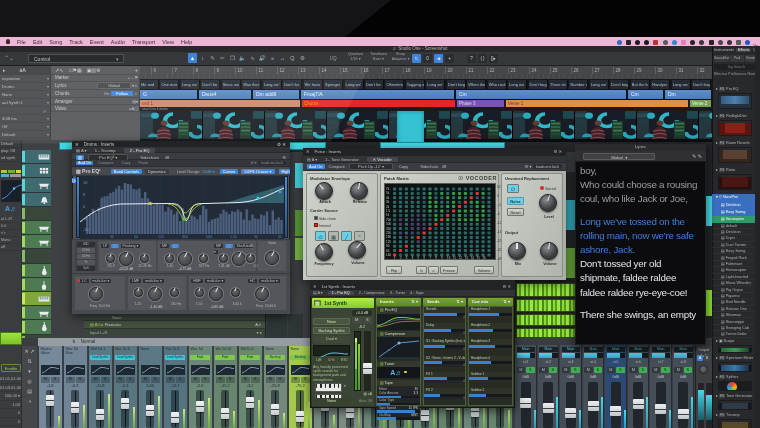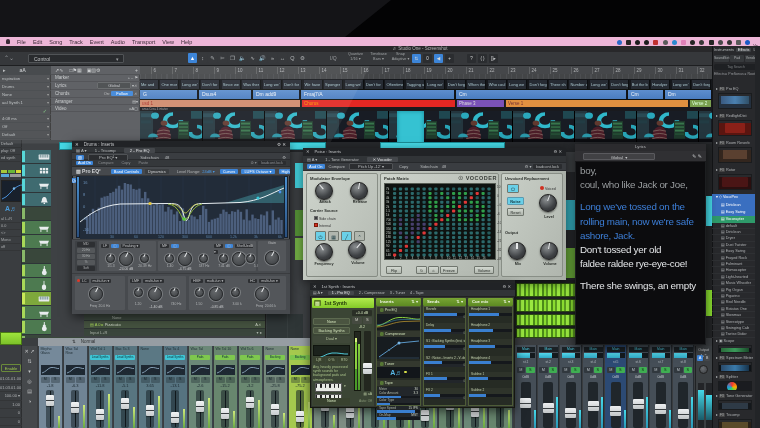--- a/index.html
+++ b/index.html
@@ -1644,22 +1644,24 @@
     <div style="position:absolute;left:469px;top:387.99999999999994px;width:43px;height:5.5px;background:#2e332a;color:#c2d0ae;font-size:3.2px;line-height:5.5px;padding-left:2px;overflow:hidden;white-space:nowrap;">Subline 2</div>
     <div style="position:absolute;left:469px;top:393.49999999999994px;width:43px;height:3px;background:#15181c;"></div>
     <div style="position:absolute;left:469px;top:393.49999999999994px;width:17.2px;height:3px;background:#3a7fd0;"></div>
     <div style="position:absolute;left:575px;top:144px;width:131px;height:201px;background:#0c0c0e;box-shadow:0 3px 10px rgba(0,0,0,0.6);border:1px solid #1c1e20;"></div>
     <div style="position:absolute;left:575px;top:144px;width:131px;height:6.5px;background:#2b2b2e;color:#b8babc;font-size:4.2px;text-align:center;line-height:6.5px;">Lyrics</div>
     <div style="position:absolute;left:575px;top:150.5px;width:131px;height:11px;background:#303033;border-bottom:1px solid #1a1a1c;"></div>
     <div style="position:absolute;left:583px;top:152.5px;width:72px;height:7px;background:#414144;border:1px solid #5a5a5e;border-radius:1px;color:#c8cacc;font-size:4.2px;text-align:center;line-height:7px;">Global&nbsp;&nbsp;▾</div>
     <div style="position:absolute;left:684px;top:152.5px;width:18px;height:7px;color:#c8cacc;font-size:5px;text-align:right;line-height:7px;">✎&nbsp;✎</div>
     <div style="position:absolute;left:580px;top:164px;width:125px;height:179px;font-size:9.8px;line-height:14.2px;letter-spacing:-0.25px;white-space:nowrap;overflow:hidden;">
       <div style="color:#9a9ea0;">boy,</div>
+      <div style="color:#9a9ea0;">Who could choose a rousing</div>
       <div style="color:#9a9ea0;">coul, who like Jack or Joe,</div>
       <div style="height:8px;"></div>
       <div style="color:#3d7fd8;">Long we've tossed on the</div>
       <div style="color:#3d7fd8;">rolling main, now we're safe</div>
       <div style="color:#3d7fd8;">ashore, Jack.</div>
       <div style="color:#e4e6e8;">Don't tossed yer old</div>
+      <div style="color:#e4e6e8;">shipmate, faldee raldee</div>
       <div style="color:#e4e6e8;">faldee raldee rye-eye-coe!</div>
       <div style="height:8px;"></div>
       <div style="color:#e4e6e8;">There she swings, an empty</div>
     </div>
   </div>
 </body></html>

